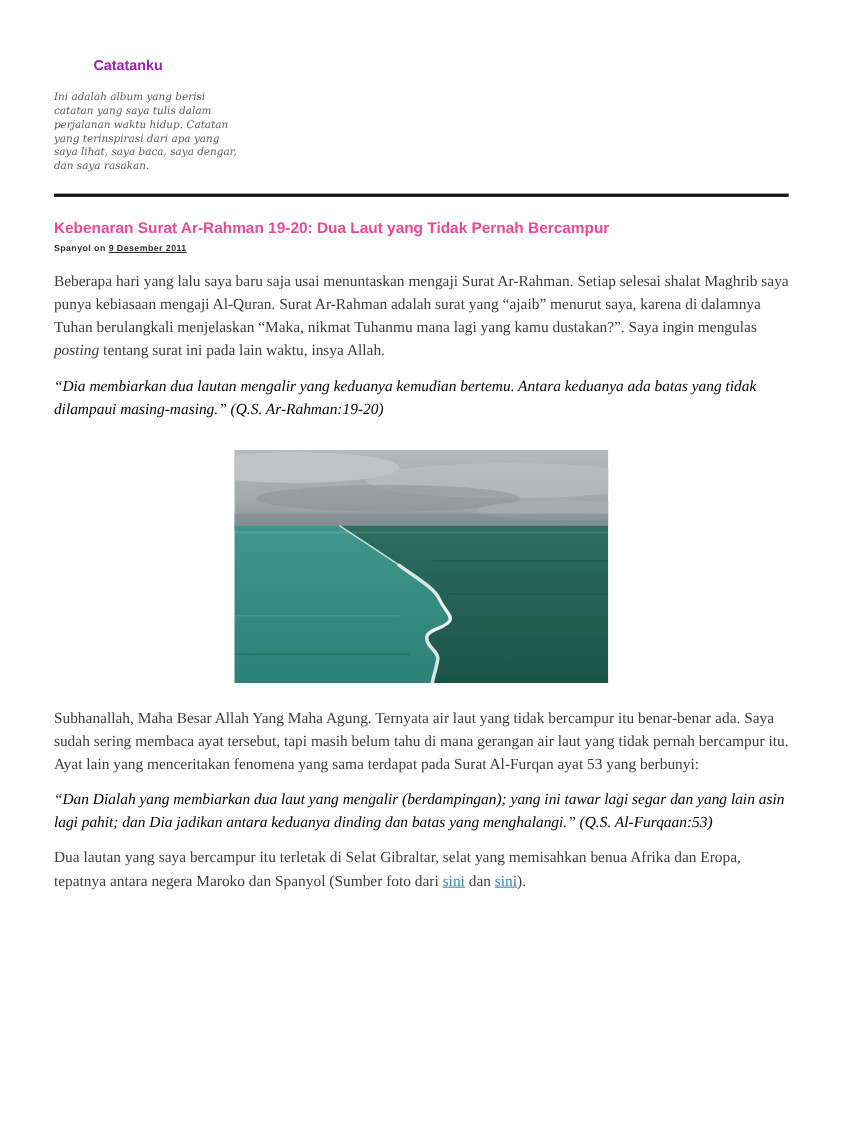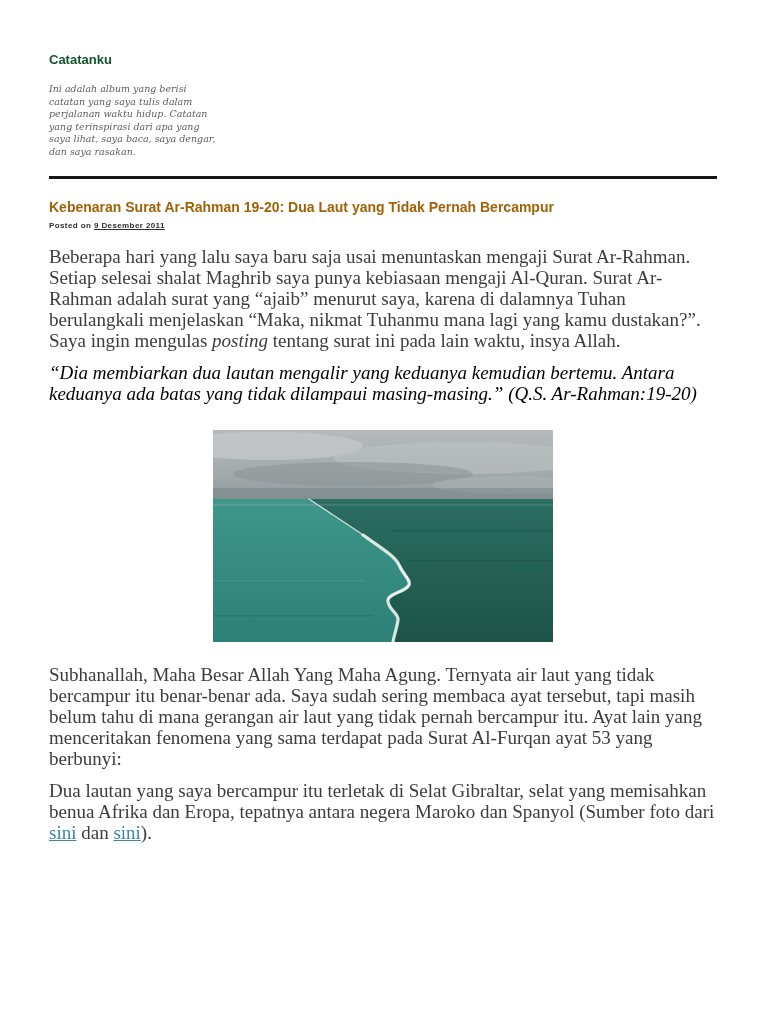--- a/index.html
+++ b/index.html
@@ -15,21 +15,22 @@
   }
   .page {
     padding: 52px 51px 0 49px;
   }
 
   
   .site-title {
     font-family: "Liberation Sans", sans-serif;
     font-weight: bold;
     font-size: 13px;
-    color: #14532d;
+    color: #a21caf;
+    margin-left: 36px;
   }
   .site-desc {
     margin-top: 16px;
     width: 170px;
     font-family: "DejaVu Serif", serif;
     font-style: italic;
     font-size: 9.5px;
     line-height: 12.5px;
     color: #5c5c5c;
   }
@@ -38,42 +39,42 @@
     height: 3px;
     background: #151515;
   }
 
   
   .post-title {
     margin-top: 20px;
     font-family: "Liberation Sans", sans-serif;
     font-weight: bold;
     font-size: 14px;
-    color: #a16207;
+    color: #ec4899;
   }
   .post-meta {
     margin-top: 6px;
     font-family: "Liberation Sans", sans-serif;
     font-weight: bold;
     font-size: 8px;
     letter-spacing: 0.4px;
     color: #2e2e2e;
   }
   .post-meta .date {
     text-decoration: underline;
     text-align: right;
   }
 
   
   .article {
     margin-top: 16px;
   }
   .article p {
     margin: 0 0 11px 0;
-    font-size: 19px;
+    font-size: 14px;
     line-height: 21px;
     color: #3c3c3c;
   }
   .article p.quote {
     font-style: italic;
     color: #000000;
   }
   .inline-italic { font-style: italic; }
   a.body-link {
     color: #3e84ad;
@@ -97,21 +98,21 @@
 <div class="page">
 
   <div>
     <div class="site-title">Catatanku</div>
     <div class="site-desc">Ini adalah album yang berisi catatan yang saya tulis dalam perjalanan waktu hidup. Catatan yang terinspirasi dari apa yang saya lihat, saya baca, saya dengar, dan saya rasakan.</div>
   </div>
 
   <div class="rule"></div>
 
   <div class="post-title">Kebenaran Surat Ar-Rahman 19-20: Dua Laut yang Tidak Pernah Bercampur</div>
-  <div class="post-meta"><span>Posted on</span> <span class="date">9 Desember 2011</span></div>
+  <div class="post-meta"><span>Spanyol on</span> <span class="date">9 Desember 2011</span></div>
 
   <div class="article">
 
     <p><span>Beberapa hari yang lalu saya baru saja usai menuntaskan mengaji Surat Ar-Rahman. Setiap selesai shalat Maghrib saya punya kebiasaan mengaji Al-Quran. Surat Ar-Rahman adalah surat yang “ajaib” menurut saya, karena di dalamnya Tuhan berulangkali menjelaskan “Maka, nikmat Tuhanmu mana lagi yang kamu dustakan?”. Saya ingin mengulas </span><span class="inline-italic">posting</span><span> tentang surat ini pada lain waktu, insya Allah.</span></p>
 
 
     <p class="quote">“Dia membiarkan dua lautan mengalir yang keduanya kemudian bertemu. Antara keduanya ada batas yang tidak dilampaui masing-masing.” (Q.S. Ar-Rahman:19-20)</p>
 
 
     <div class="photo-wrap">
@@ -157,17 +158,18 @@
         <path d="M96,69 C120,85 140,98 150,105" fill="none" stroke="#e6f0ec" stroke-width="1.4" opacity="0.8" stroke-linecap="round"></path>
         <path d="M150,105 C168,118 182,126 186,135 C191,146 198,150 196,155
                  C193,162 176,163 175,170 C174,179 186,183 185,190
                  C184,198 181,205 180,212" fill="none" stroke="#e6f0ec" stroke-width="3.2" opacity="0.92" stroke-linecap="round"></path>
         <path d="M186,135 C191,146 198,150 196,155 C193,162 176,163 175,170" fill="none" stroke="#f4faf7" stroke-width="1.6" opacity="0.9" stroke-linecap="round"></path>
       </svg>
     </div>
 
     <p>Subhanallah, Maha Besar Allah Yang Maha Agung. Ternyata air laut yang tidak bercampur itu benar-benar ada. Saya sudah sering membaca ayat tersebut, tapi masih belum tahu di mana gerangan air laut yang tidak pernah bercampur itu. Ayat lain yang menceritakan fenomena yang sama terdapat pada Surat Al-Furqan ayat 53 yang berbunyi:</p>
 
+    <p class="quote">“Dan Dialah yang membiarkan dua laut yang mengalir (berdampingan); yang ini tawar lagi segar dan yang lain asin lagi pahit; dan Dia jadikan antara keduanya dinding dan batas yang menghalangi.” (Q.S. Al-Furqaan:53)</p>
 
     <p><span>Dua lautan yang saya bercampur itu terletak di Selat Gibraltar, selat yang memisahkan benua Afrika dan Eropa, tepatnya antara negera Maroko dan Spanyol (Sumber foto dari </span><a class="body-link">sini</a><span> dan </span><a class="body-link">sini</a><span>).</span></p>
 
   </div>
 </div>
 
 </body></html>

